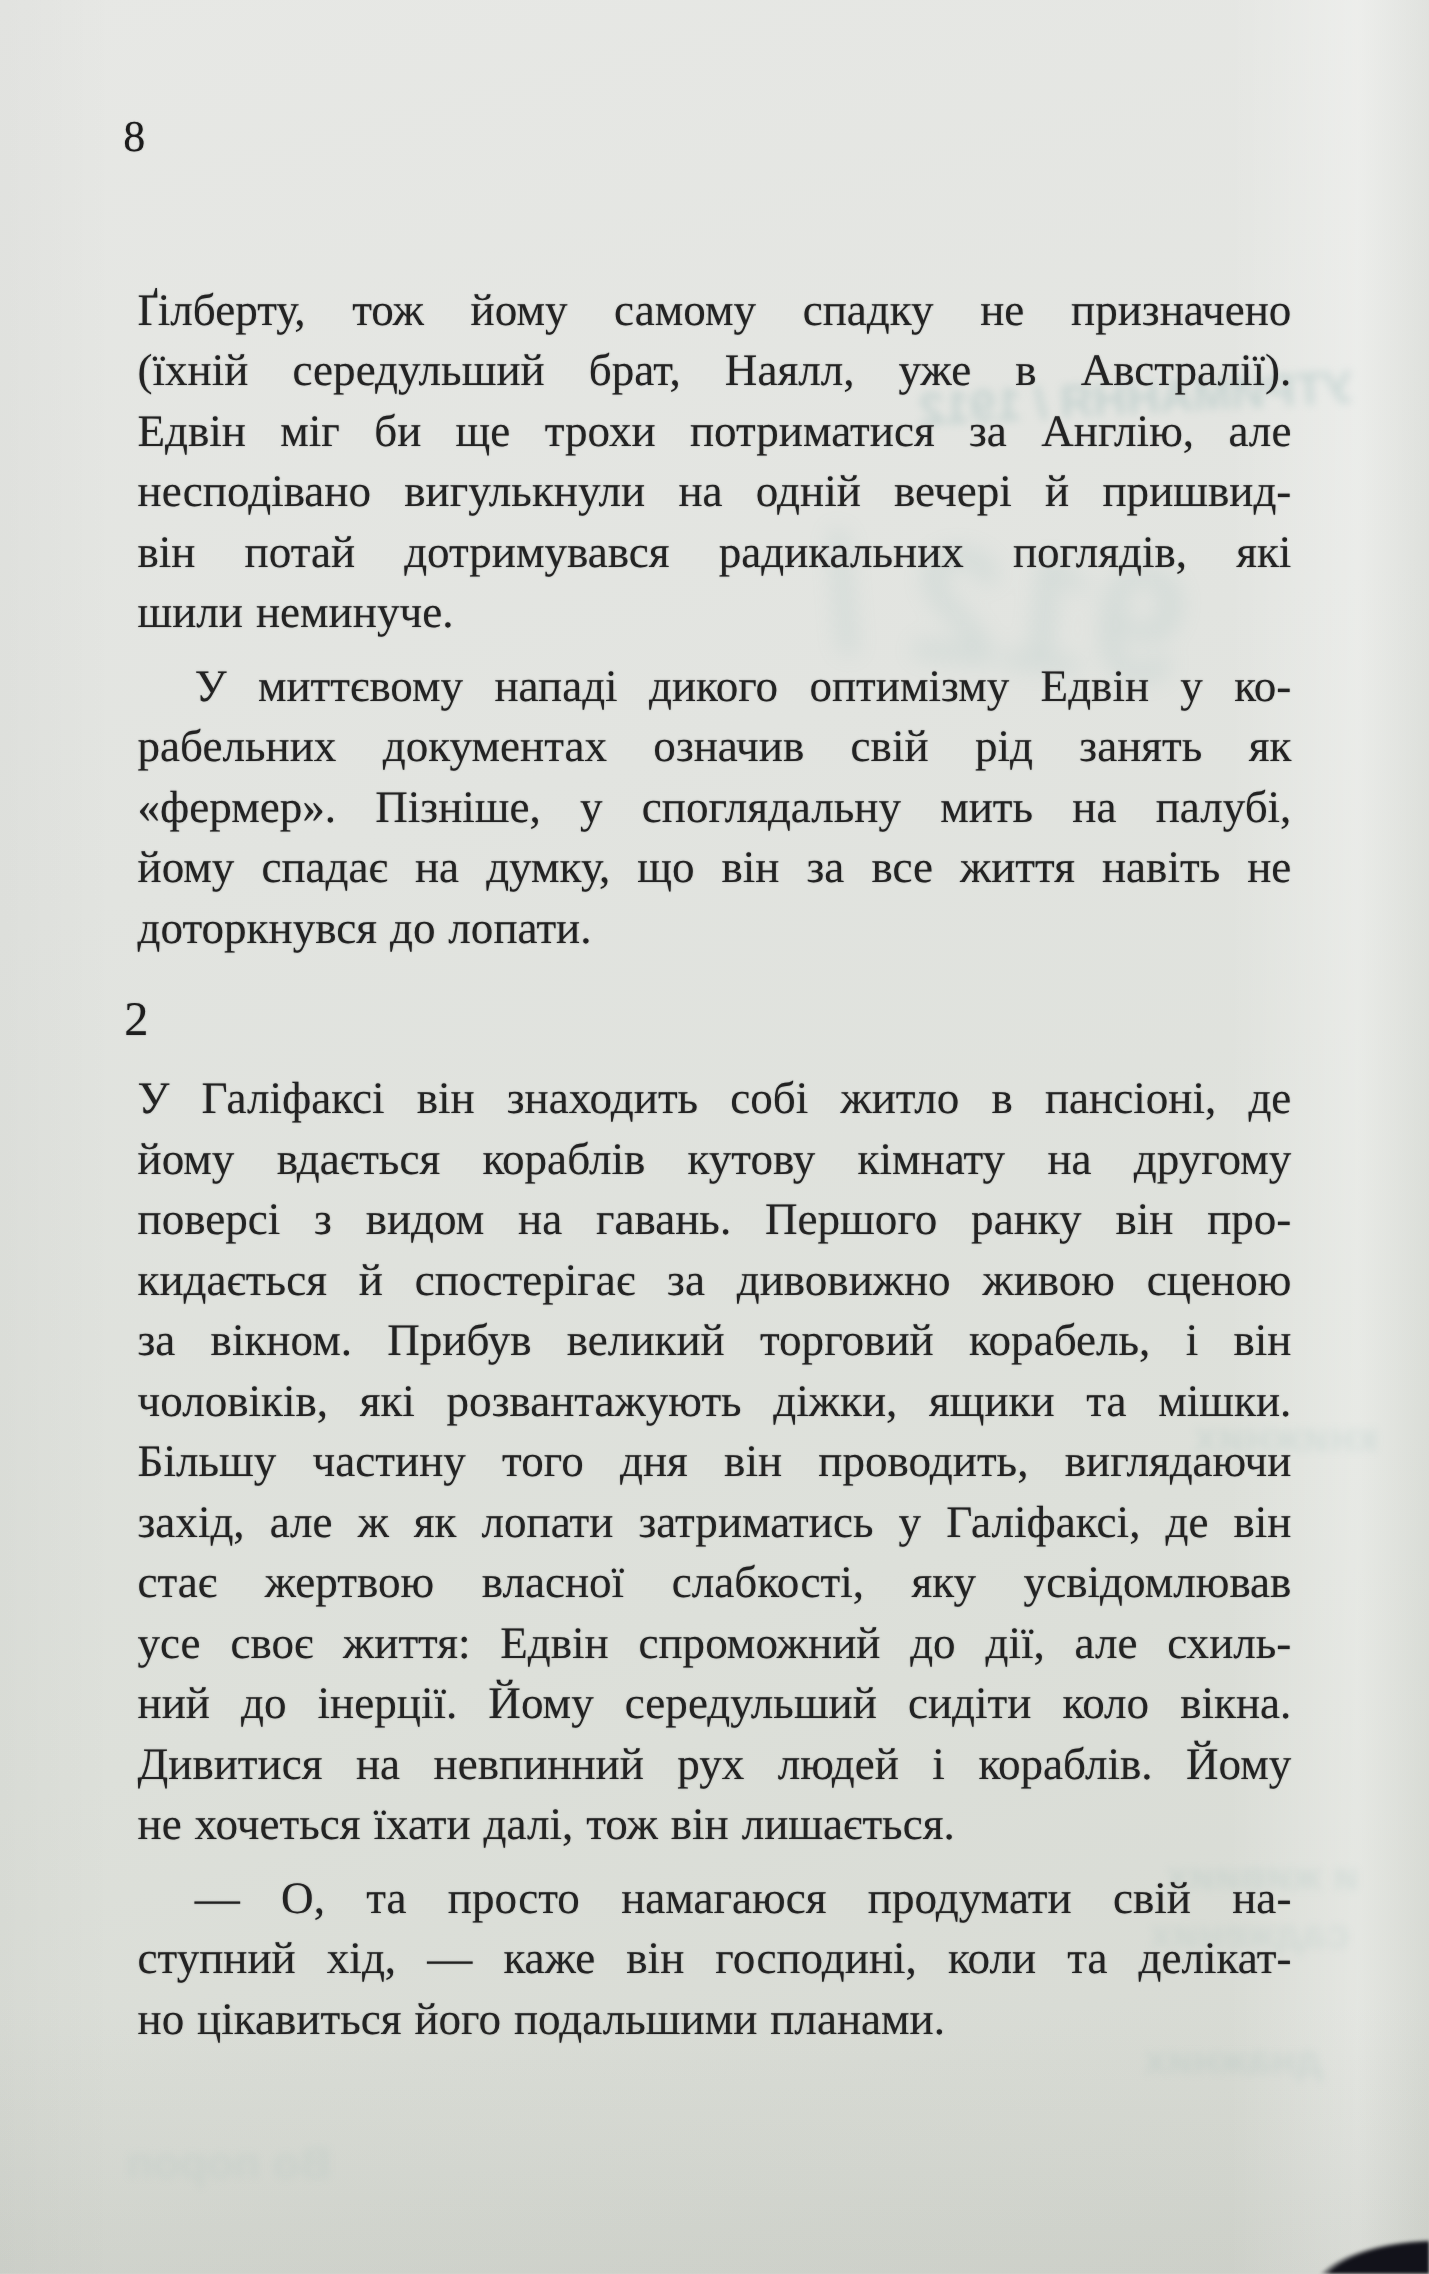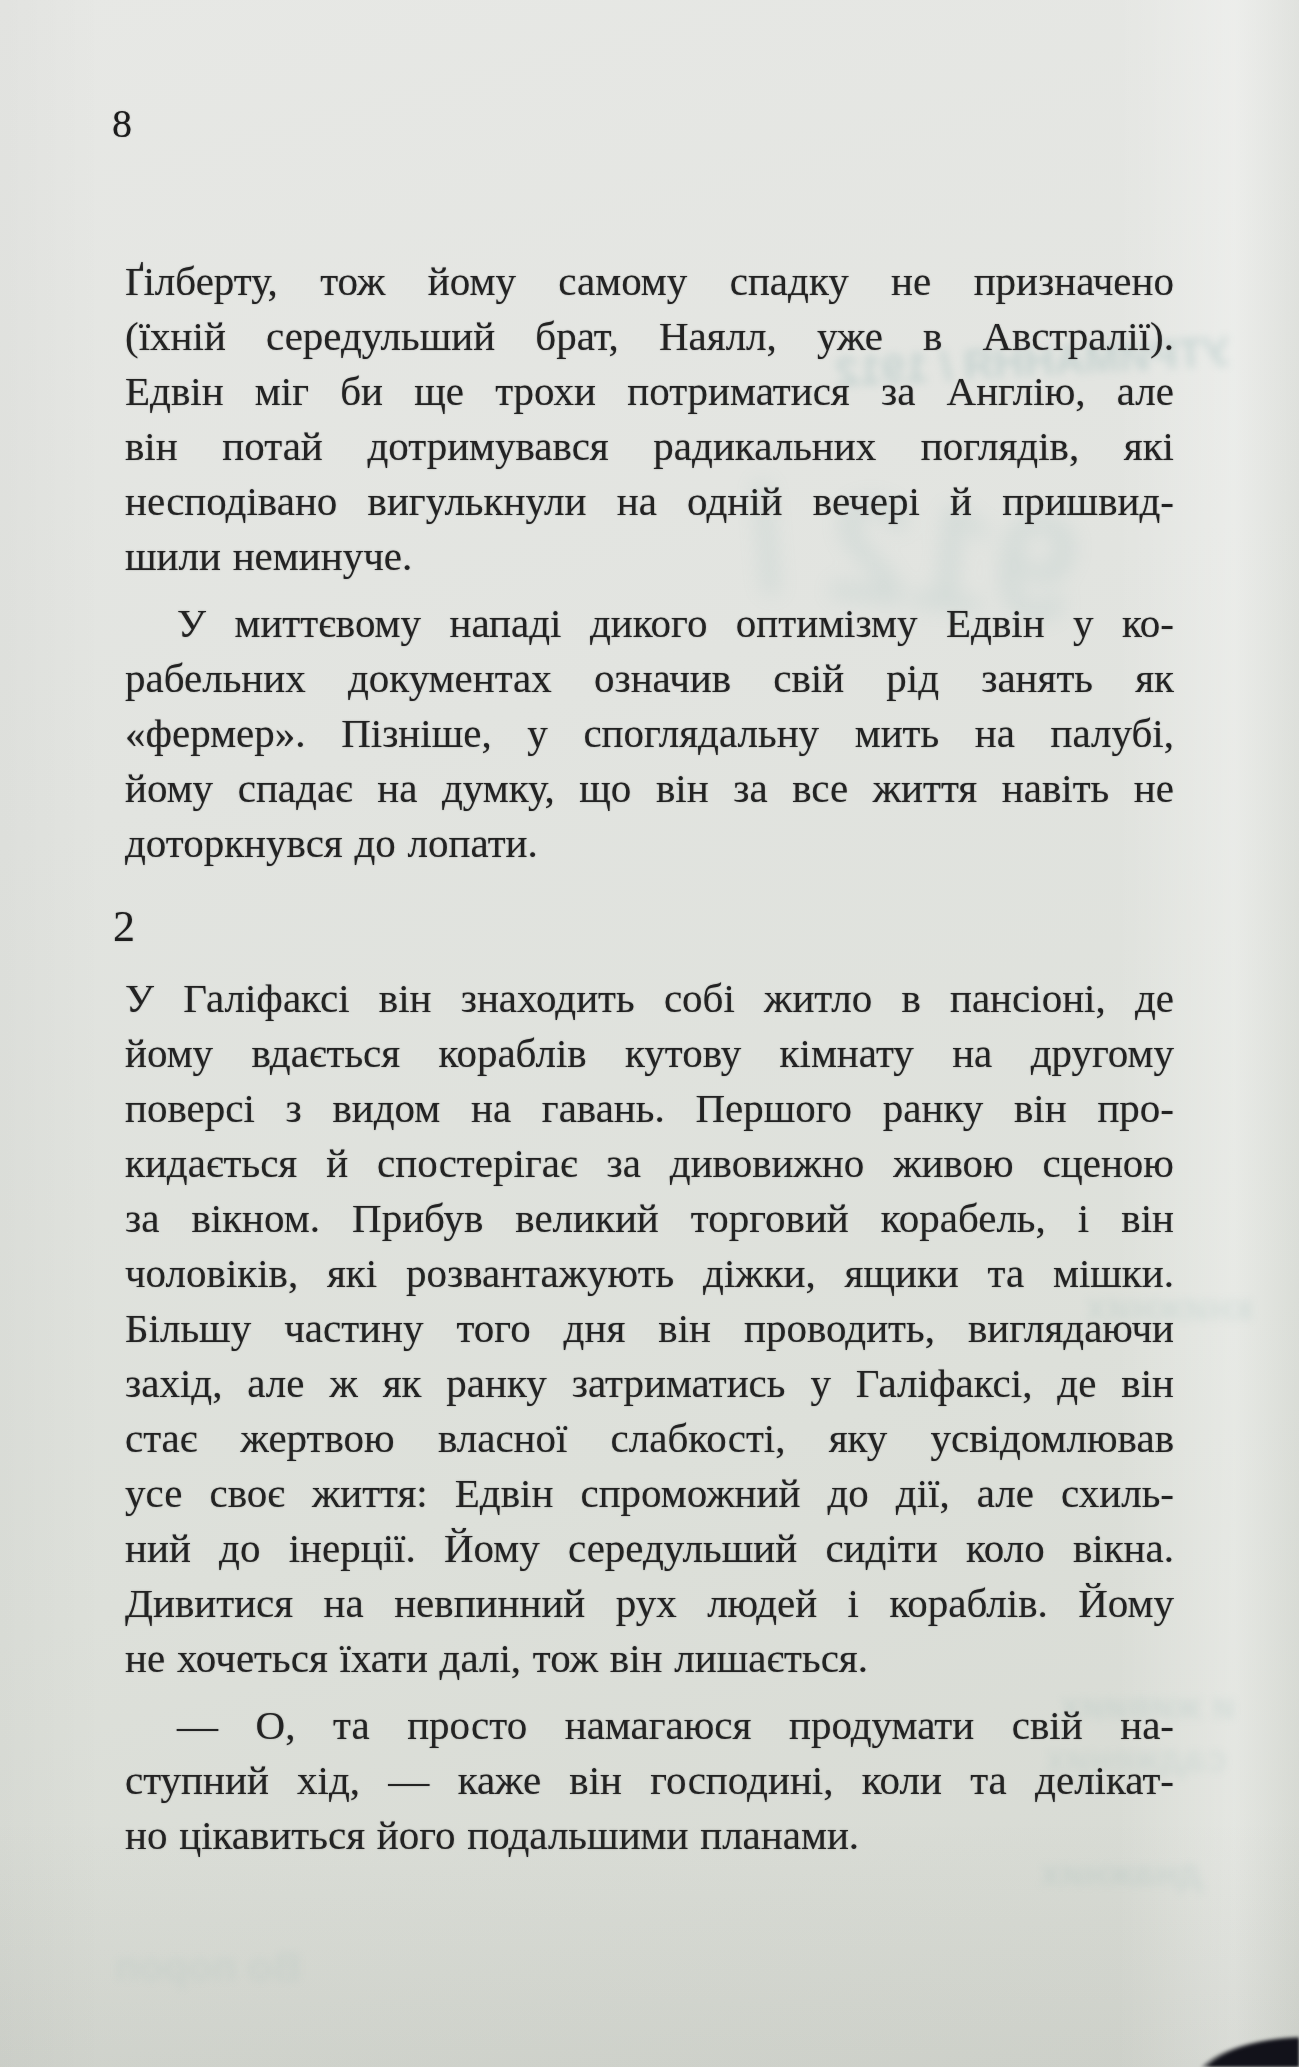--- a/index.html
+++ b/index.html
@@ -89,41 +89,41 @@
       <div class="showthrough" style="left: 1045px; top: 1738px; font-size: 38px; color: rgb(127, 168, 168); opacity: 0.12; filter: blur(4px); font-weight: bold; transform: scaleX(-1) rotate(0deg);">саджених</div>
       <div class="showthrough" style="left: 1040px; top: 1852px; font-size: 38px; color: rgb(127, 168, 168); opacity: 0.14; filter: blur(4px); font-weight: bold; transform: scaleX(-1) rotate(0deg);">днажних</div>
       <div class="showthrough" style="left: 115px; top: 1945px; font-size: 40px; color: rgb(127, 168, 168); opacity: 0.11; filter: blur(4px); font-weight: bold; transform: scaleX(-1) rotate(0deg);">Во пороп</div>
     </div>
   <div class="page-number">8</div>
   <div class="text-column">
       <div class="paragraph">
         <div class="line">Ґілберту, тож йому самому спадку не призначено</div>
         <div class="line">(їхній середульший брат, Наялл, уже в Австралії).</div>
         <div class="line">Едвін міг би ще трохи потриматися за Англію, але</div>
+        <div class="line">несподівано вигулькнули на одній вечері й пришвид-</div>
         <div class="line">він потай дотримувався радикальних поглядів, які</div>
-        <div class="line">несподівано вигулькнули на одній вечері й пришвид-</div>
         <div class="line last">шили неминуче.</div>
       </div>
       <div class="paragraph indent">
         <div class="line">У миттєвому нападі дикого оптимізму Едвін у ко-</div>
         <div class="line">рабельних документах означив свій рід занять як</div>
         <div class="line">«фермер». Пізніше, у споглядальну мить на палубі,</div>
         <div class="line">йому спадає на думку, що він за все життя навіть не</div>
         <div class="line last">доторкнувся до лопати.</div>
       </div>
       <div class="section-number">2</div>
       <div class="paragraph">
         <div class="line">У Галіфаксі він знаходить собі житло в пансіоні, де</div>
         <div class="line">йому вдається кораблів кутову кімнату на другому</div>
         <div class="line">поверсі з видом на гавань. Першого ранку він про-</div>
         <div class="line">кидається й спостерігає за дивовижно живою сценою</div>
         <div class="line">за вікном. Прибув великий торговий корабель, і він</div>
         <div class="line">чоловіків, які розвантажують діжки, ящики та мішки.</div>
         <div class="line">Більшу частину того дня він проводить, виглядаючи</div>
-        <div class="line">захід, але ж як ранку затриматись у Галіфаксі, де він</div>
+        <div class="line">захід, але ж як лопати затриматись у Галіфаксі, де він</div>
         <div class="line">стає жертвою власної слабкості, яку усвідомлював</div>
         <div class="line">усе своє життя: Едвін спроможний до дії, але схиль-</div>
         <div class="line">ний до інерції. Йому середульший сидіти коло вікна.</div>
         <div class="line">Дивитися на невпинний рух людей і кораблів. Йому</div>
         <div class="line last">не хочеться їхати далі, тож він лишається.</div>
       </div>
       <div class="paragraph indent">
         <div class="line">— О, та просто намагаюся продумати свій на-</div>
         <div class="line">ступний хід, — каже він господині, коли та делікат-</div>
         <div class="line last">но цікавиться його подальшими планами.</div>

